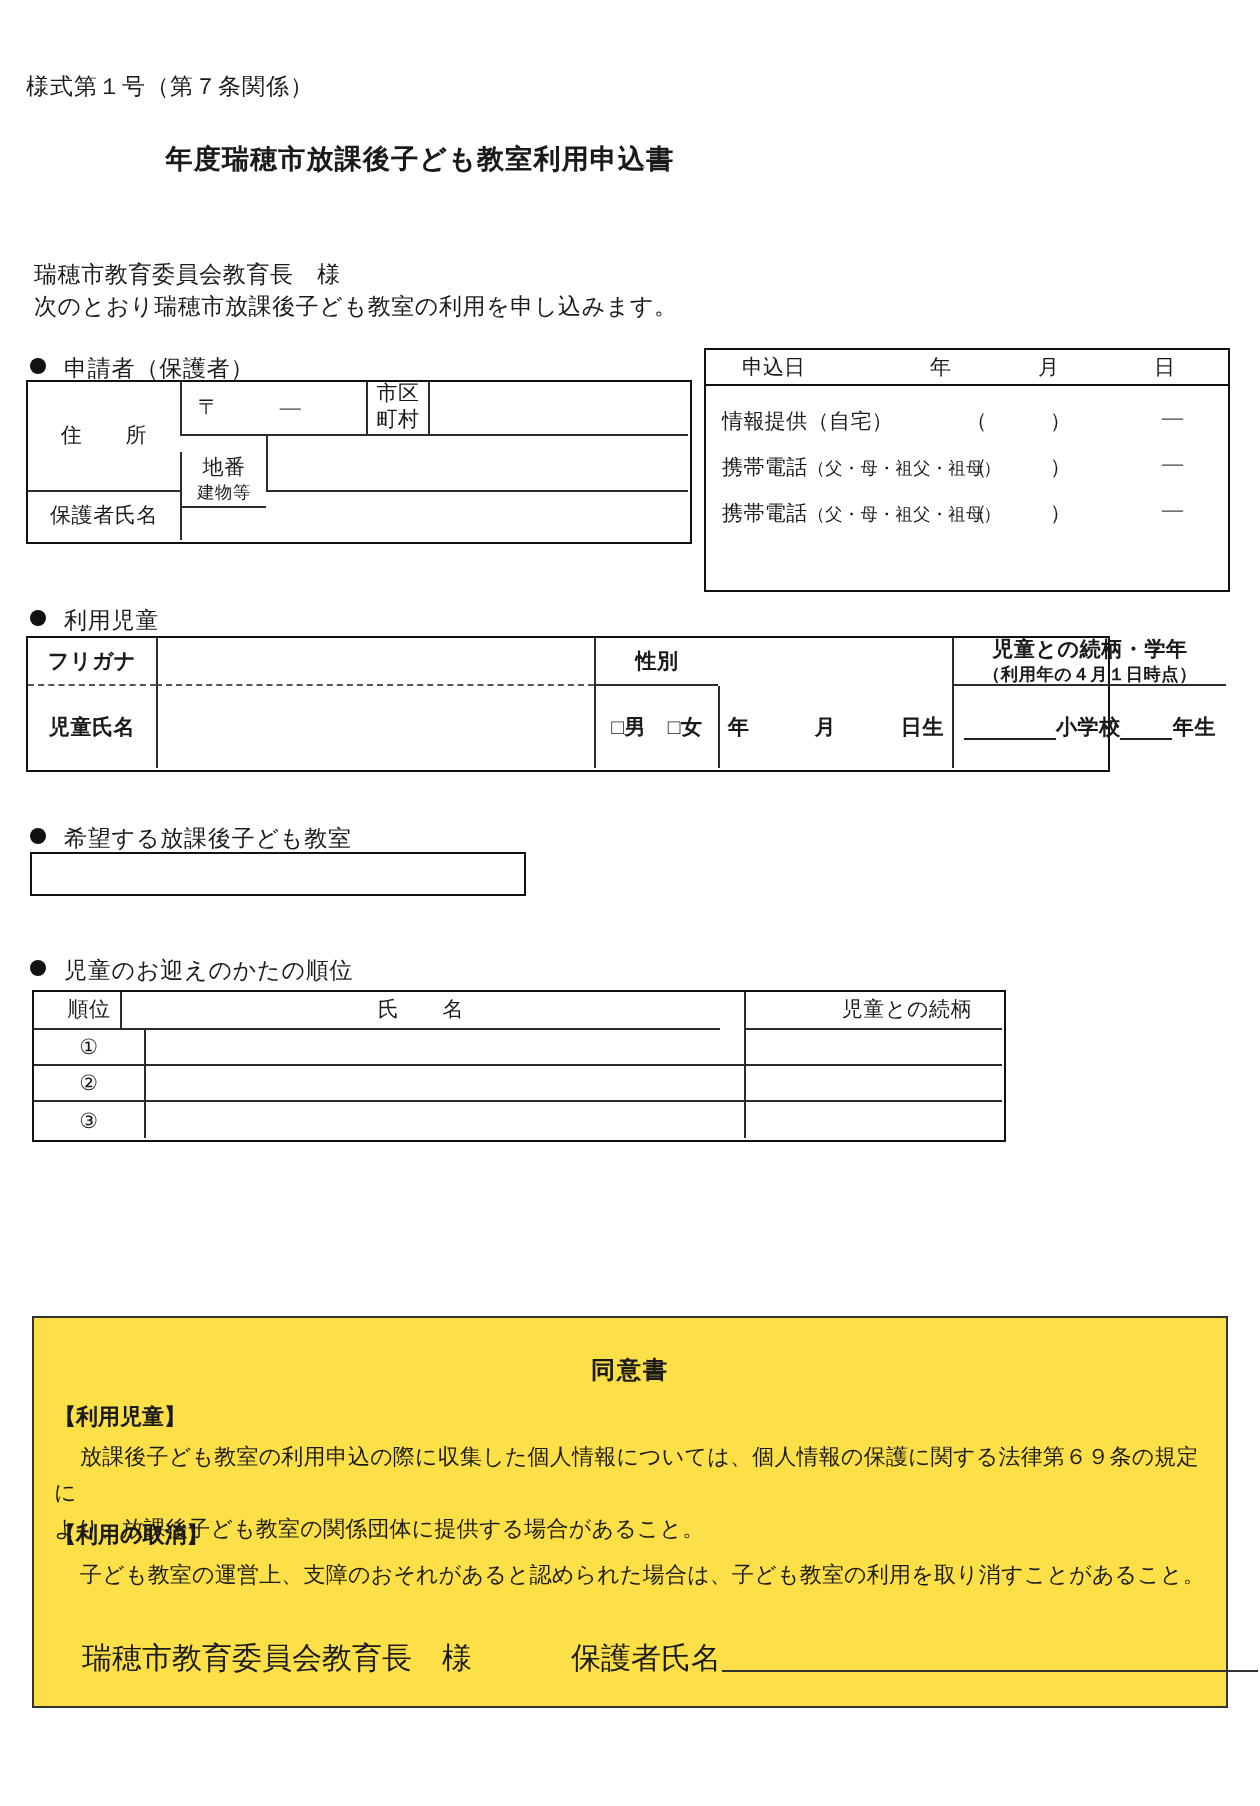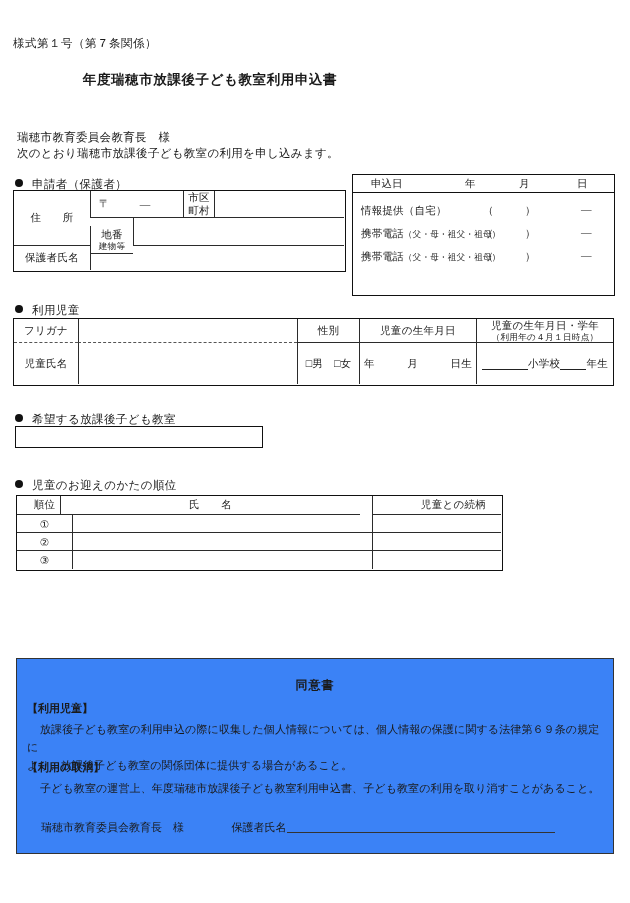--- a/index.html
+++ b/index.html
@@ -129,21 +129,21 @@
   }
   .phone-row .lbl-small { font-size: 8.6px; }
   .phone-marks {
     position: absolute;
     font-size: 10.5px;
     white-space: nowrap;
   }
 
   
   #child-table {
-    left: 13px; top: 318px; width: 601px; height: 68px;
+    left: 13px; top: 318px; width: 542px; height: 68px; font-weight: bold;
   }
   .two-line {
     flex-direction: column;
     justify-content: center;
     line-height: 1.25;
   }
   .sub {
     font-size: 8.6px;
   }
   .ul-blank {
@@ -165,21 +165,21 @@
   #pickup-table {
     left: 16px; top: 495px; width: 487px; height: 76px;
   }
 
   
   #consent-box {
     position: absolute;
     left: 16px; top: 658px; width: 598px; height: 196px;
     border: 1.2px solid #333;
     box-sizing: border-box;
-    background: #3b82f6;
+    background: #fde047;
   }
   .consent-title {
     position: absolute;
     top: 18px; left: 0; width: 100%;
     text-align: center;
     font-size: 12px;
     font-weight: bold;
     letter-spacing: 1px;
   }
   .consent-head {
@@ -194,21 +194,21 @@
     left: 10px;
     right: 10px;
     font-size: 11px;
     line-height: 1.65;
     letter-spacing: 0.1px;
   }
   .consent-body .indent { display: inline-block; width: 13px; }
   .sign-row {
     position: absolute;
     left: 24px;
-    font-size: 11px;
+    font-size: 15px;
     white-space: nowrap;
   }
   .sign-line {
     display: inline-block;
     border-bottom: 1px solid #333;
     width: 268px;
     height: 12px;
     vertical-align: -2px;
   }
 </style>
@@ -301,29 +301,26 @@
     </div>
     <div class="cell bl" style="left:64px; top:24px; width:219px; height:41px;"></div>
 
     <div class="cell bl bb" style="left:283px; top:0; width:62px; height:24px;">
       <span>性別</span>
     </div>
     <div class="cell bl" style="left:283px; top:24px; width:62px; height:41px;">
       <span>□男　□女</span>
     </div>
 
-    <div class="cell bl bb" style="left:345px; top:0; width:117px; height:24px;">
-      <span>児童の生年月日</span>
-    </div>
     <div class="cell bl" style="left:345px; top:24px; width:117px; height:41px;">
       <span>年　　　月　　　日生</span>
     </div>
 
     <div class="cell bl bb two-line" style="left:462px; top:0; width:137px; height:24px;">
-      <span>児童の生年月日・学年</span>
+      <span>児童との続柄・学年</span>
       <span class="sub">（利用年の４月１日時点）</span>
     </div>
     <div class="cell bl" style="left:462px; top:24px; width:137px; height:41px;">
       <span class="ul-blank" style="width:46px;"></span>
         <span>小学校</span>
         <span class="ul-blank" style="width:26px;"></span>
         <span>年生</span>
     </div>
   </div>
 
@@ -371,21 +368,21 @@
 
   <div id="consent-box">
     <div class="consent-title">同意書</div>
     <div class="consent-head" style="top:42px;">【利用児童】</div>
     <div class="consent-body" style="top:61px;">
       <span class="indent"></span><span>放課後子ども教室の利用申込の際に収集した個人情報については、個人情報の保護に関する法律第６９条の規定に</span><br>
       <span>より、放課後子ども教室の関係団体に提供する場合があること。</span>
     </div>
     <div class="consent-head" style="top:101px;">【利用の取消】</div>
     <div class="consent-body" style="top:120px;">
-      <span class="indent"></span><span>子ども教室の運営上、年度瑞穂市放課後子ども教室利用申込書、子ども教室の利用を取り消すことがあること。</span>
+      <span class="indent"></span><span>子ども教室の運営上、支障のおそれがあると認められた場合は、子ども教室の利用を取り消すことがあること。</span>
     </div>
     <div class="sign-row" style="top:161px;">
       <span>瑞穂市教育委員会教育長　様</span>
       <span style="display:inline-block;width:42px;"></span>
       <span>保護者氏名</span><span class="sign-line"></span>
     </div>
   </div>
 
 </div>
 

